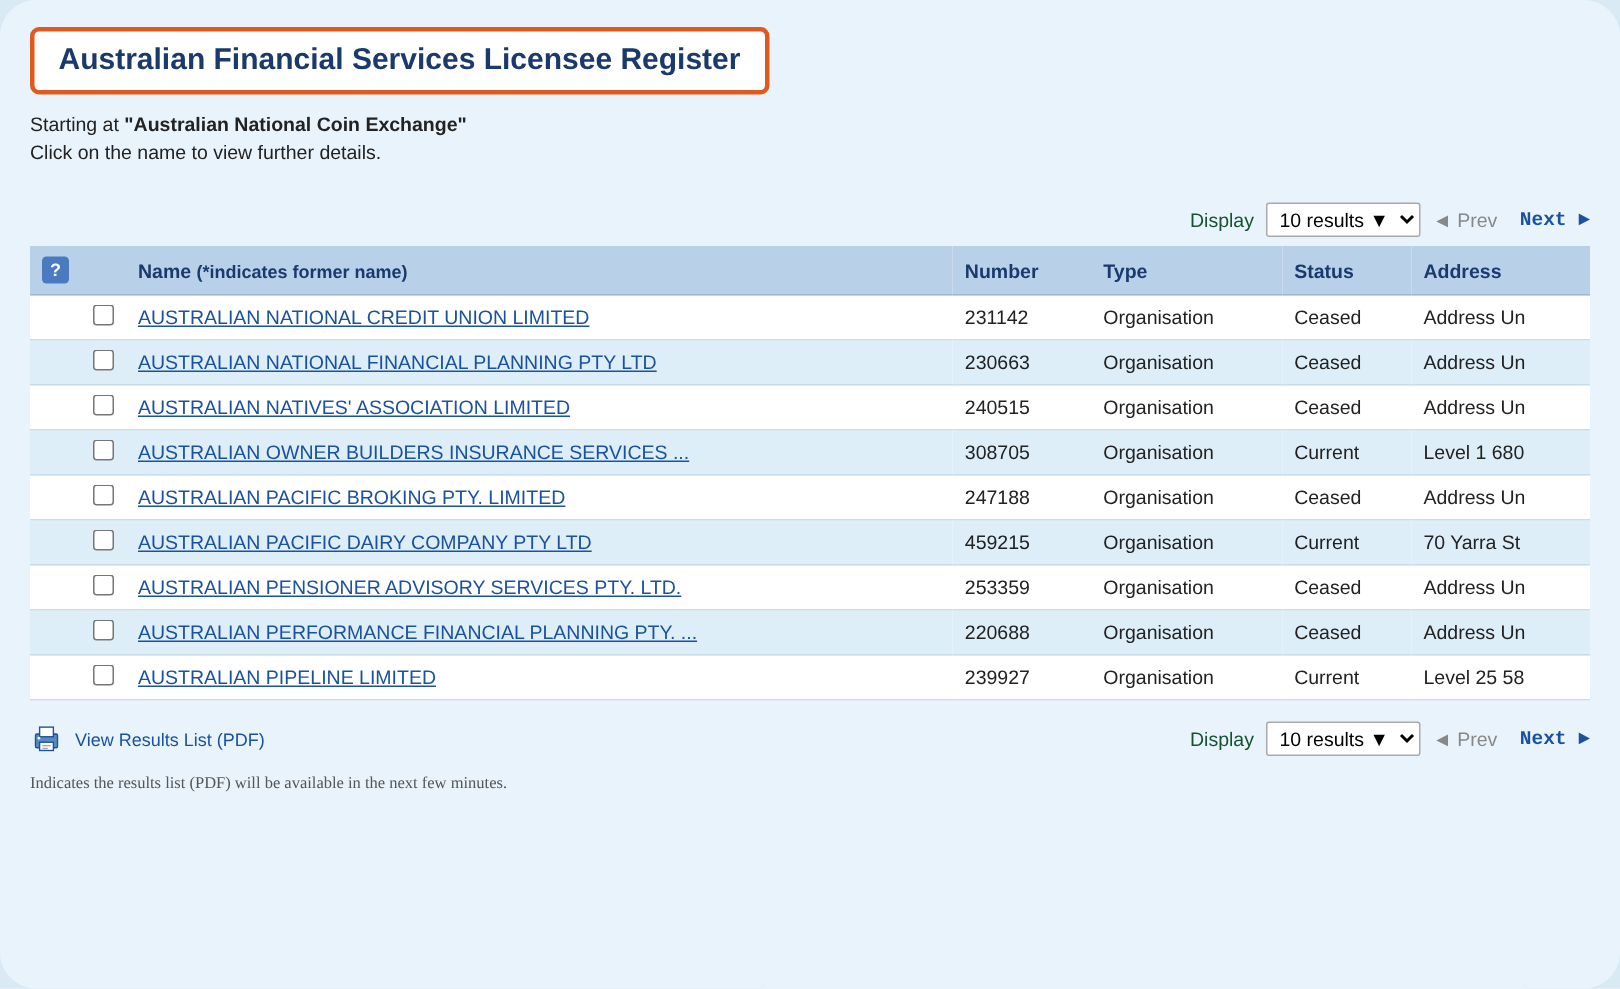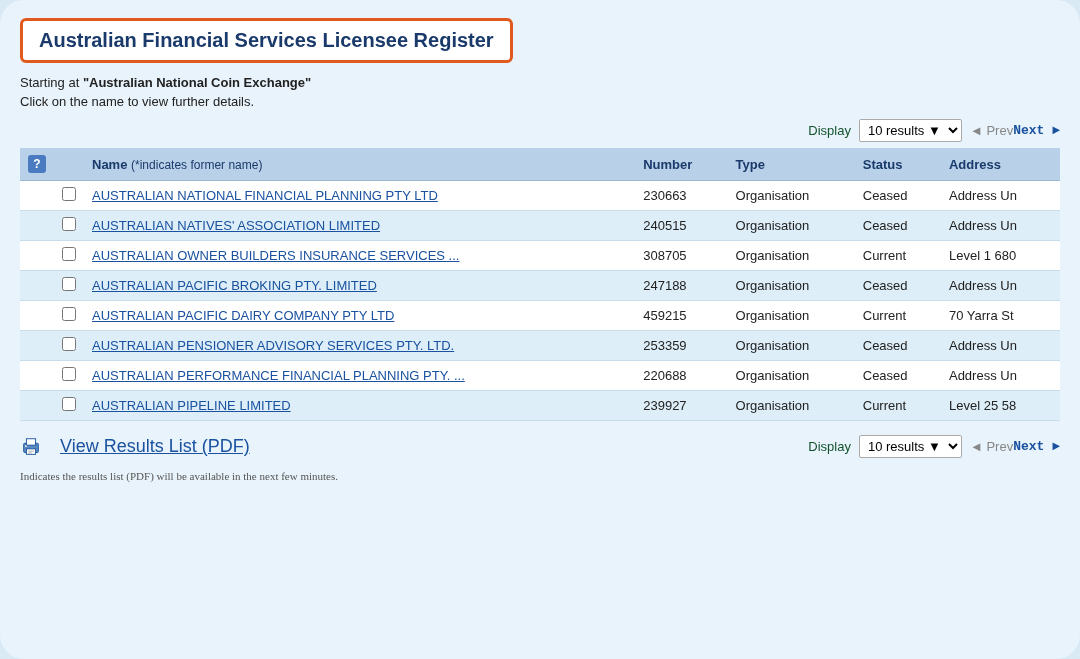--- a/index.html
+++ b/index.html
@@ -31,21 +31,21 @@
     .subtitle {
       margin-bottom: 4px;
       font-size: 13px;
       color: #222;
     }
     .subtitle strong {
       font-weight: bold;
       color: #222;
     }
     .subtitle2 {
-      margin-bottom: 10px;
+      margin-bottom: 26px;
       font-size: 13px;
       color: #222;
     }
     .top-controls {
       display: flex;
       align-items: center;
       justify-content: flex-end;
       margin-bottom: 6px;
       gap: 8px;
     }
@@ -56,21 +56,21 @@
     .results-select {
       font-size: 13px;
       border: 1px solid #aaa;
       background: #fff;
       padding: 2px 4px;
       border-radius: 2px;
     }
     .nav-links {
       display: flex;
       align-items: center;
-      gap: 0;
+      gap: 15px;
       font-size: 13px;
     }
     .nav-prev {
       color: #888;
       text-decoration: none;
       font-size: 13px;
     }
     .nav-prev::before {
       content: '◄ ';
     }
@@ -145,25 +145,24 @@
     .bottom-bar {
       display: flex;
       align-items: center;
       justify-content: space-between;
       margin-top: 10px;
       padding: 4px 0;
     }
     .pdf-link {
       display: flex;
       align-items: center;
-      gap: 18px;
+      gap: 8px;
       color: #1a52a0;
-      text-decoration: underline;
       cursor: pointer;
-      font-size: 18px;
+      font-size: 12px;
     }
     .printer-icon {
       width: 22px;
       height: 22px;
     }
     .bottom-right-controls {
       display: flex;
       align-items: center;
       gap: 8px;
     }
@@ -205,28 +204,37 @@
   </div>
 
   
   <table>
     <thead>
       <tr>
         <th class="col-help">
           <span class="help-icon">?</span>
         </th>
         <th class="col-check"></th>
-        <th>Name <span style="font-weight:normal;font-size:12px;">(*indicates former name)</span></th>
+        <th>Name <span style="font-weight:bold;font-size:12px;">(*indicates former name)</span></th>
         <th>Number</th>
         <th>Type</th>
         <th>Status</th>
         <th>Address</th>
       </tr>
     </thead>
     <tbody id="table-body">
+    <tr>
+          <td style="text-align: center;"></td>
+          <td style="text-align: center;"><input type="checkbox" class="row-checkbox" style=""></td>
+          <td><a class="name-link" href="#">AUSTRALIAN NATIONAL CREDIT UNION LIMITED</a></td>
+          <td>231142</td>
+          <td>Organisation</td>
+          <td>Ceased</td>
+          <td>Address Un</td>
+        </tr>
         <tr>
           <td style="text-align: center;"></td>
           <td style="text-align: center;"><input type="checkbox" class="row-checkbox" style=""></td>
           <td><a class="name-link" href="#">AUSTRALIAN NATIONAL FINANCIAL PLANNING PTY LTD</a></td>
           <td>230663</td>
           <td>Organisation</td>
           <td>Ceased</td>
           <td>Address Un</td>
         </tr>
         <tr>

